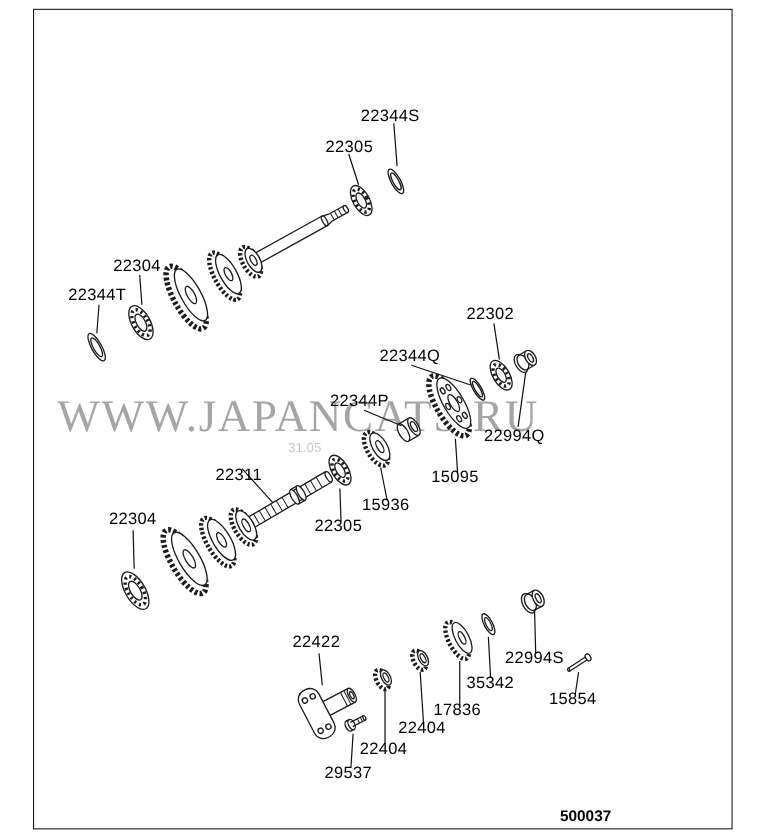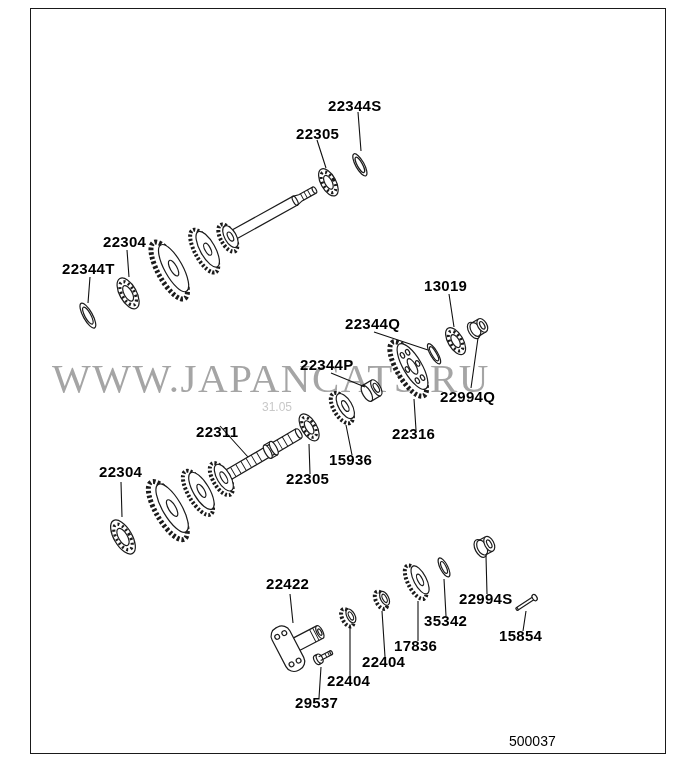--- a/index.html
+++ b/index.html
@@ -33,32 +33,32 @@
     left:262px;top:400px;
     font-size:12px;
     color:#c8c8c8;
     z-index:1;
   }
   svg.art{position:absolute;left:0;top:0;z-index:2;}
   .part-label{
     position:absolute;
     z-index:3;
     font-size:15px;
-    font-weight:700;
+    font-weight:400;
     letter-spacing:0.3px;
     color:#000;
     white-space:nowrap;
     cursor:pointer;
   }
   .diagram-number{
     position:absolute;
     left:509px;top:733px;
     z-index:3;
     font-size:14px;
-    font-weight:400;
+    font-weight:700;
     color:#000;
   }
   
   .ln{fill:none;stroke:#1c1c1c;stroke-width:1.2;}
   .fw{fill:#ffffff;stroke:#1c1c1c;stroke-width:1.2;}
   .teeth{fill:#ffffff;stroke:#1c1c1c;stroke-width:5;stroke-dasharray:2.6 2.1;}
   .teeth-sm{fill:#ffffff;stroke:#1c1c1c;stroke-width:4;stroke-dasharray:2.2 1.9;}
   .balls{fill:none;stroke:#1c1c1c;stroke-width:3.2;stroke-dasharray:2 2.8;}
   .tick{fill:none;stroke:#1c1c1c;stroke-width:0.9;}
   .ld{fill:none;stroke:#111111;stroke-width:1.1;}
@@ -289,26 +289,26 @@
       M418,641 L418,601
       M385,657 L382,611
       M350,676 L350,628
       M319,698 L321,667"></path>
   </svg>
 
   <div class="part-label" style="left:328px;top:97px">22344S</div>
   <div class="part-label" style="left:296px;top:125px">22305</div>
   <div class="part-label" style="left:103px;top:233px">22304</div>
   <div class="part-label" style="left:62px;top:260px">22344T</div>
-  <div class="part-label" style="left:424px;top:277px">13019</div>
+  <div class="part-label" style="left:424px;top:277px">22302</div>
   <div class="part-label" style="left:345px;top:315px">22344Q</div>
   <div class="part-label" style="left:300px;top:356px">22344P</div>
   <div class="part-label" style="left:440px;top:388px">22994Q</div>
   <div class="part-label" style="left:196px;top:423px">22311</div>
-  <div class="part-label" style="left:392px;top:425px">22316</div>
+  <div class="part-label" style="left:392px;top:425px">15095</div>
   <div class="part-label" style="left:329px;top:451px">15936</div>
   <div class="part-label" style="left:286px;top:470px">22305</div>
   <div class="part-label" style="left:99px;top:463px">22304</div>
   <div class="part-label" style="left:266px;top:575px">22422</div>
   <div class="part-label" style="left:459px;top:590px">22994S</div>
   <div class="part-label" style="left:424px;top:612px">35342</div>
   <div class="part-label" style="left:499px;top:627px">15854</div>
   <div class="part-label" style="left:394px;top:637px">17836</div>
   <div class="part-label" style="left:362px;top:653px">22404</div>
   <div class="part-label" style="left:327px;top:672px">22404</div>

